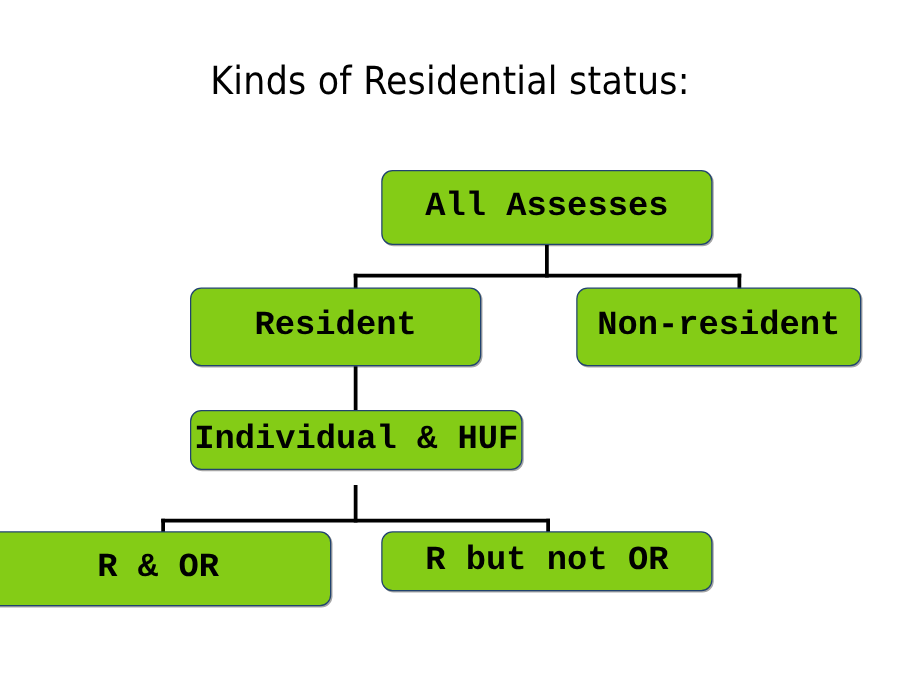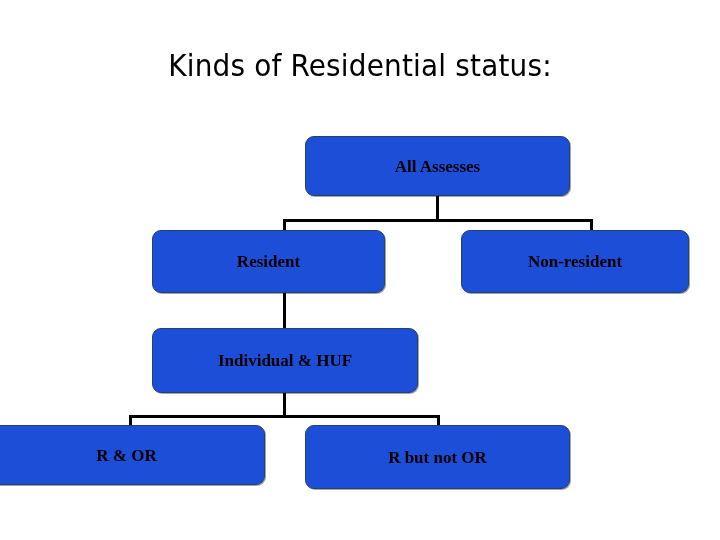--- a/index.html
+++ b/index.html
@@ -37,41 +37,41 @@
     position: absolute;
     background: #000000;
   }
   .conn-v { width: 3px; }
   .conn-h { height: 3px; }
 
   
   .node {
     position: absolute;
     box-sizing: border-box;
-    background: #1d4ed8;
+    background: #84cc16;
     border: 1.5px solid #21436F;
     border-radius: 9px;
     display: flex;
     align-items: center;
     justify-content: center;
     color: #000000;
-    font-family: Liberation Serif, serif;
+    font-family: Liberation Mono, monospace;
     font-weight: bold;
-    font-size: 17px;
+    font-size: 27px;
     line-height: 1;
     white-space: nowrap;
     box-shadow: 1px 1px 0 rgba(0,0,0,0.35);
   }
 
   #node-all-assesses  { left: 305px; top: 136px; width: 265px; height: 60px; }
   #node-resident      { left: 152px; top: 230px; width: 233px; height: 63px; }
   #node-non-resident  { left: 461px; top: 230px; width: 228px; height: 63px; }
-  #node-individual-huf{ left: 152px; top: 328px; width: 266px; height: 65px; }
+  #node-individual-huf{ left: 152px; top: 328px; width: 266px; height: 48px; }
   #node-r-and-or      { left: -12px; top: 425px; width: 277px; height: 60px; }
-  #node-r-but-not-or  { left: 305px; top: 425px; width: 265px; height: 64px; }
+  #node-r-but-not-or  { left: 305px; top: 425px; width: 265px; height: 48px; }
 
   
   #node-r-and-or {
     border-top-left-radius: 0;
     border-bottom-left-radius: 0;
   }
 </style>
 </head>
 <body>
 

